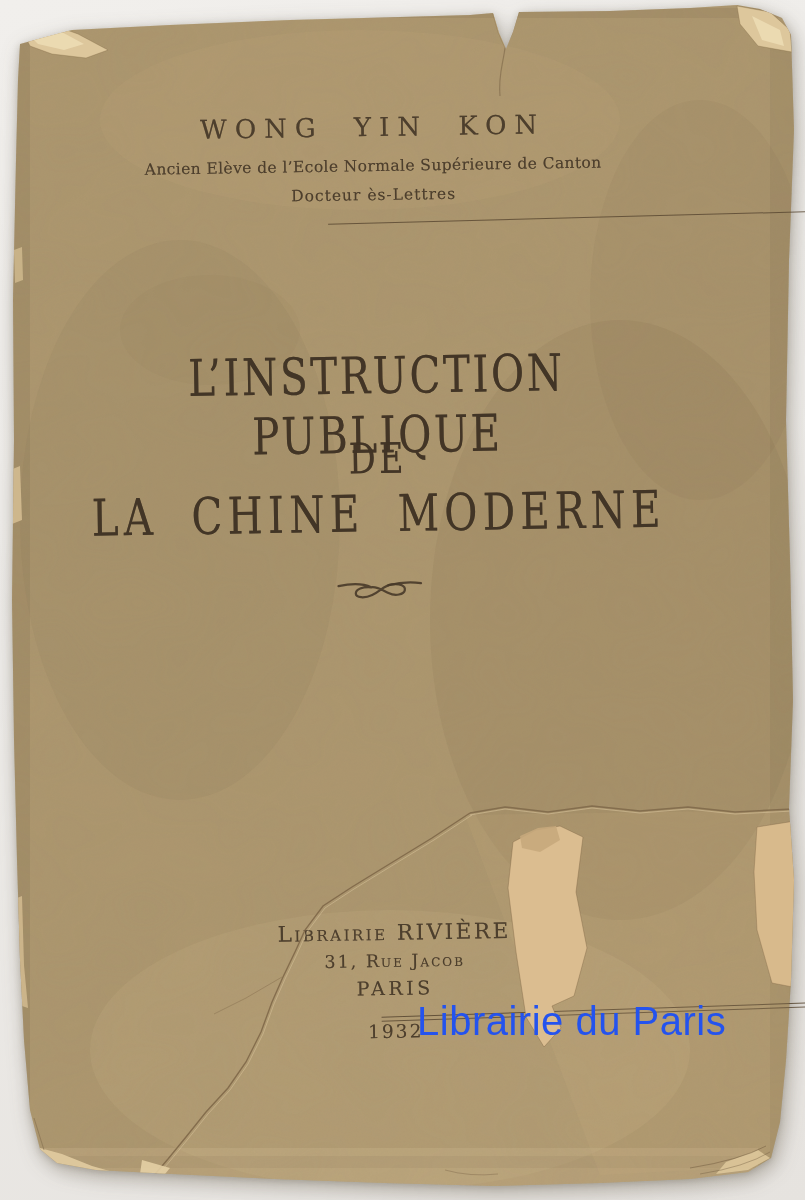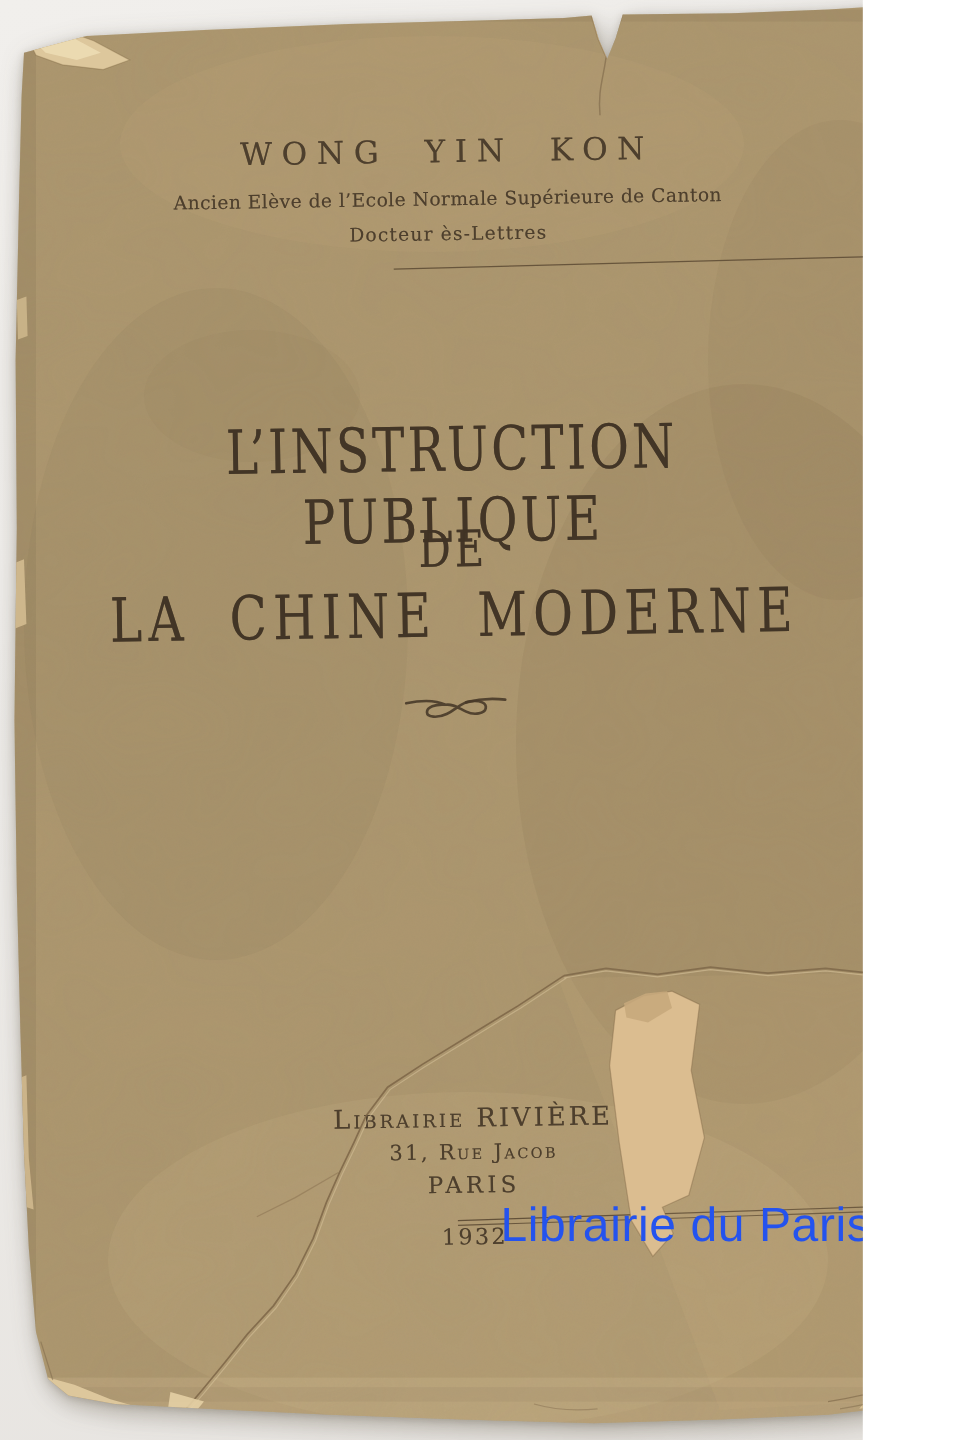--- a/index.html
+++ b/index.html
@@ -1,17 +1,17 @@
 <!DOCTYPE html>
 <html><head>
 <meta charset="utf-8">
 <style>
   html,body{margin:0;padding:0;}
   .stage{
-    position:relative;width:719px;height:1200px;overflow:hidden;
+    position:relative;width:805px;height:1200px;overflow:hidden;
     background:linear-gradient(160deg,#f1efec 0%,#edebe8 45%,#e6e3df 100%);
     font-family:"DejaVu Serif", serif;
   }
   .layer{position:absolute;left:0;top:0;width:805px;height:1200px;pointer-events:none;}
   .book-base{filter:drop-shadow(3px 6px 10px rgba(70,58,40,.30)) drop-shadow(0 2px 3px rgba(70,58,40,.22));}
 
   
   .content{position:absolute;left:0;top:0;width:760px;height:1200px;
            transform:rotate(-0.9deg);transform-origin:380px 600px;color:#4c3e2e;}
   .content > div{position:absolute;width:760px;text-align:center;}

